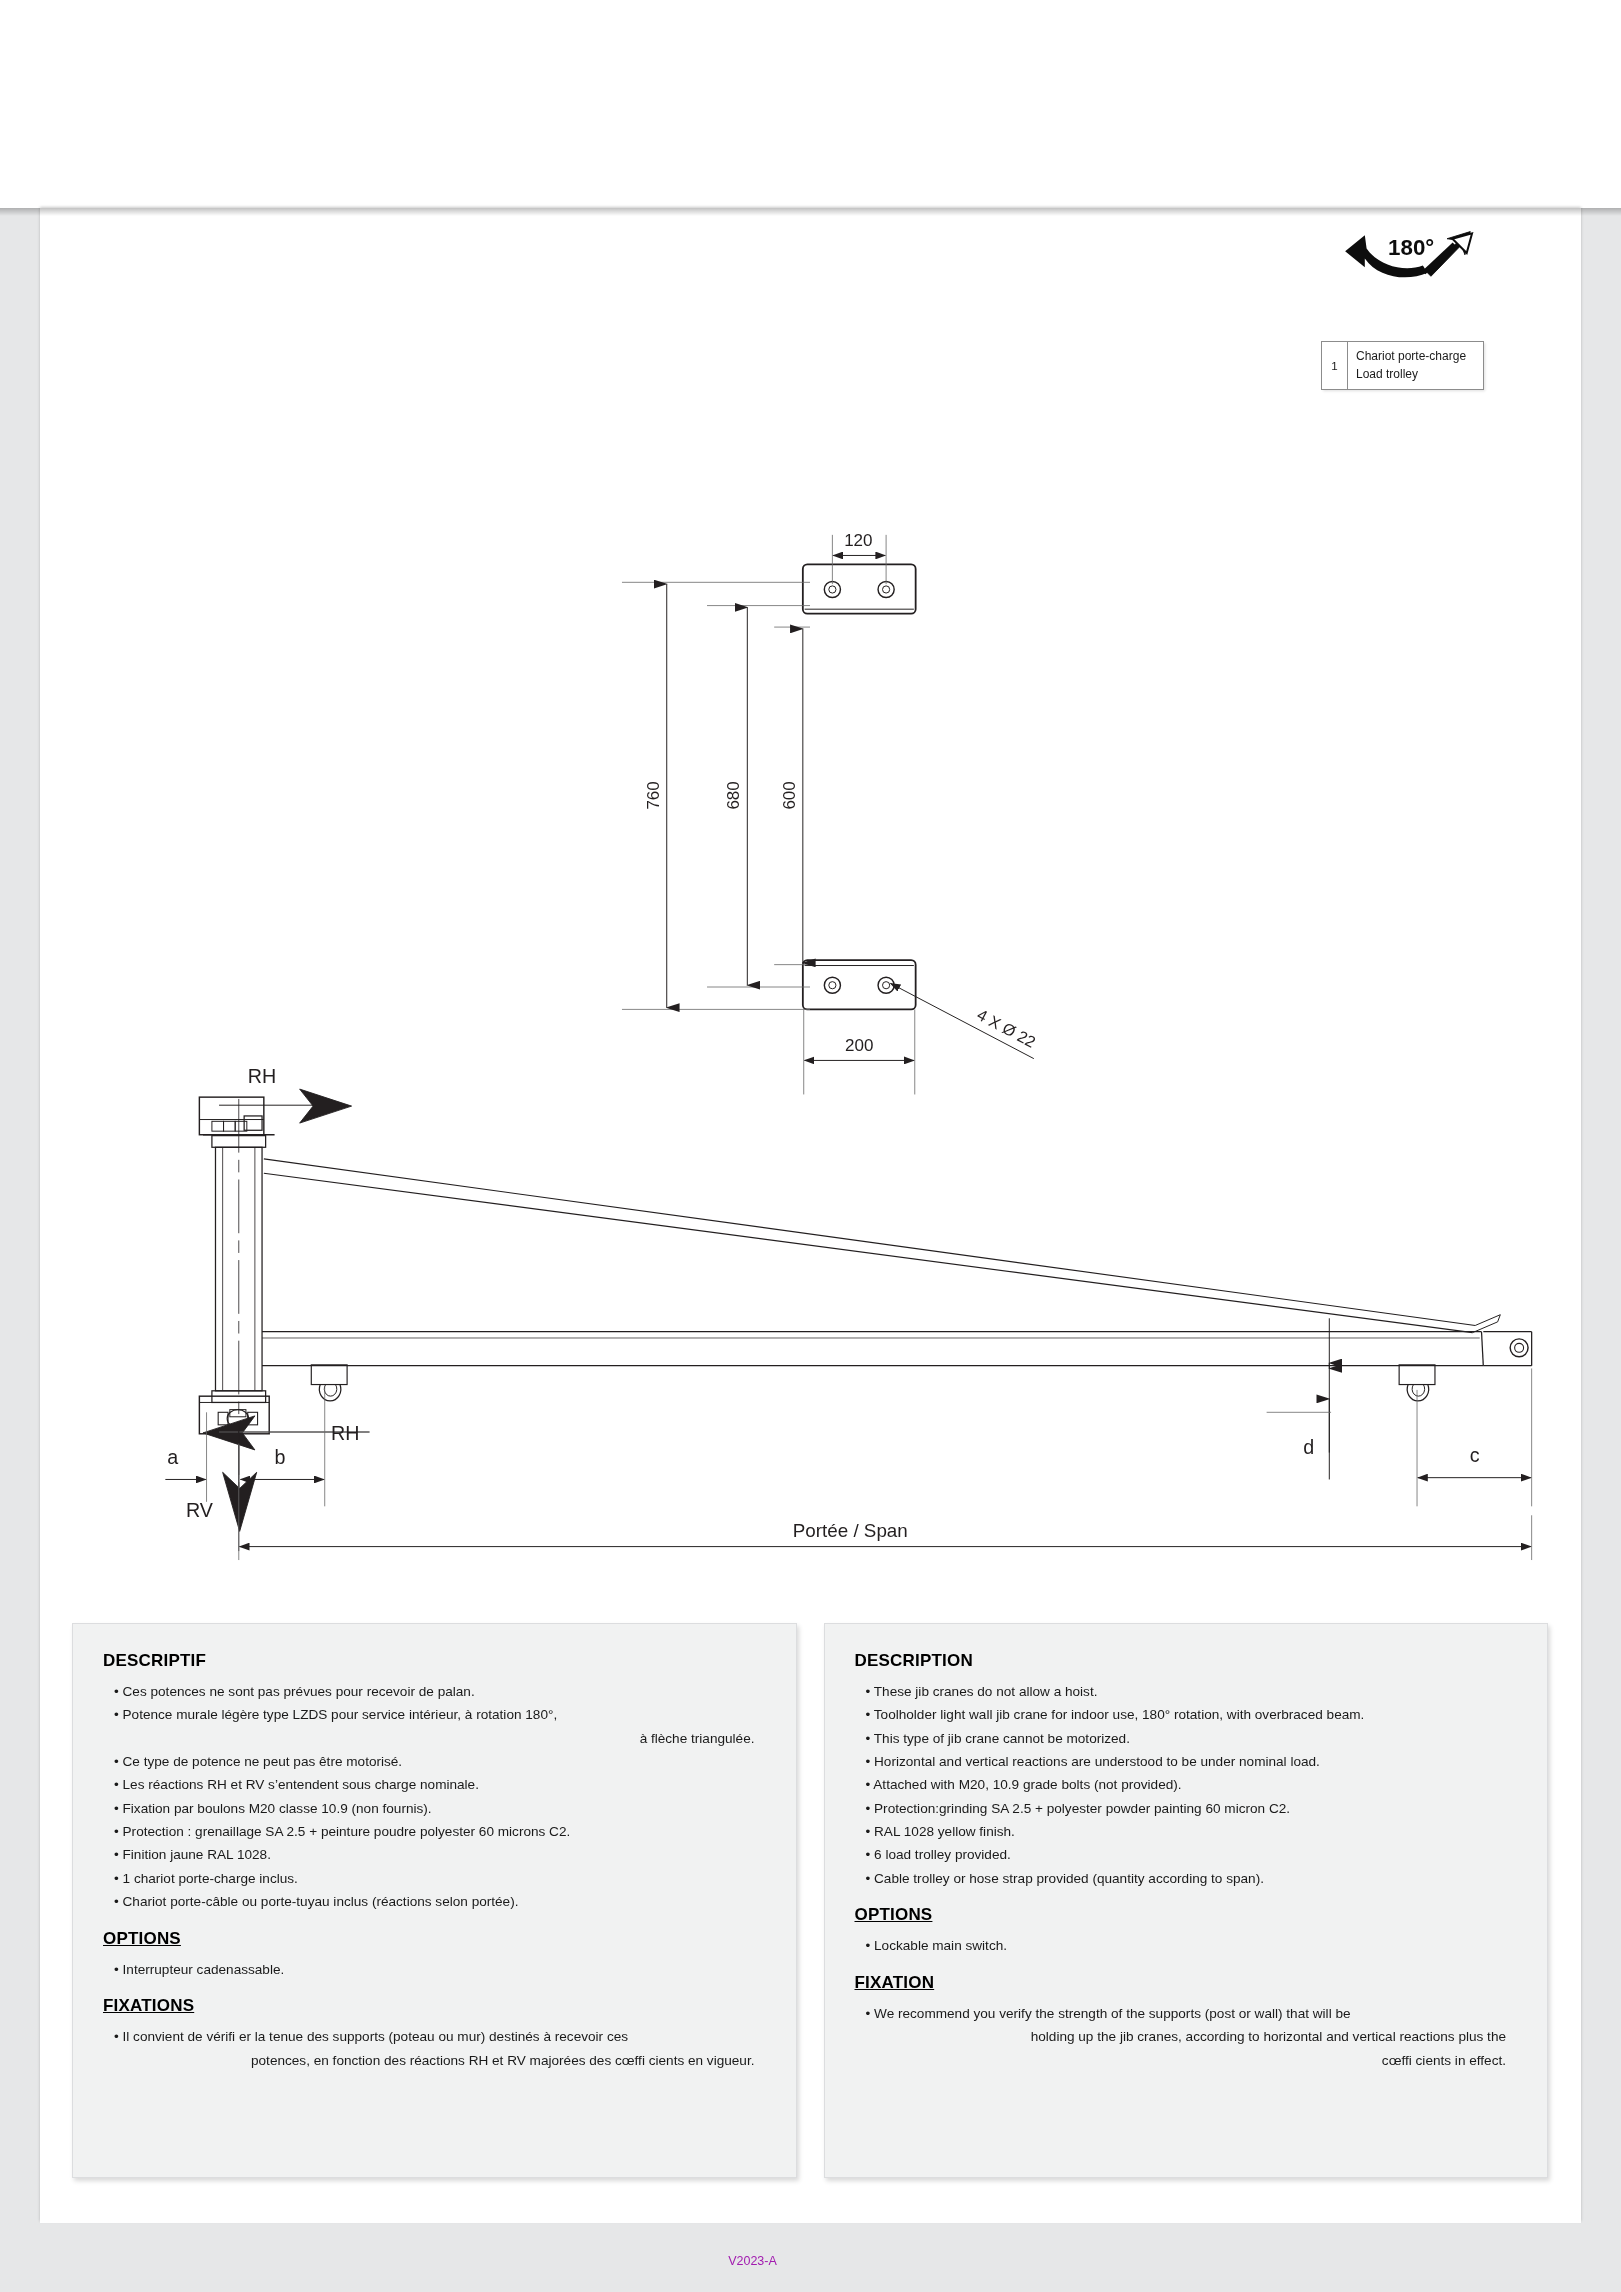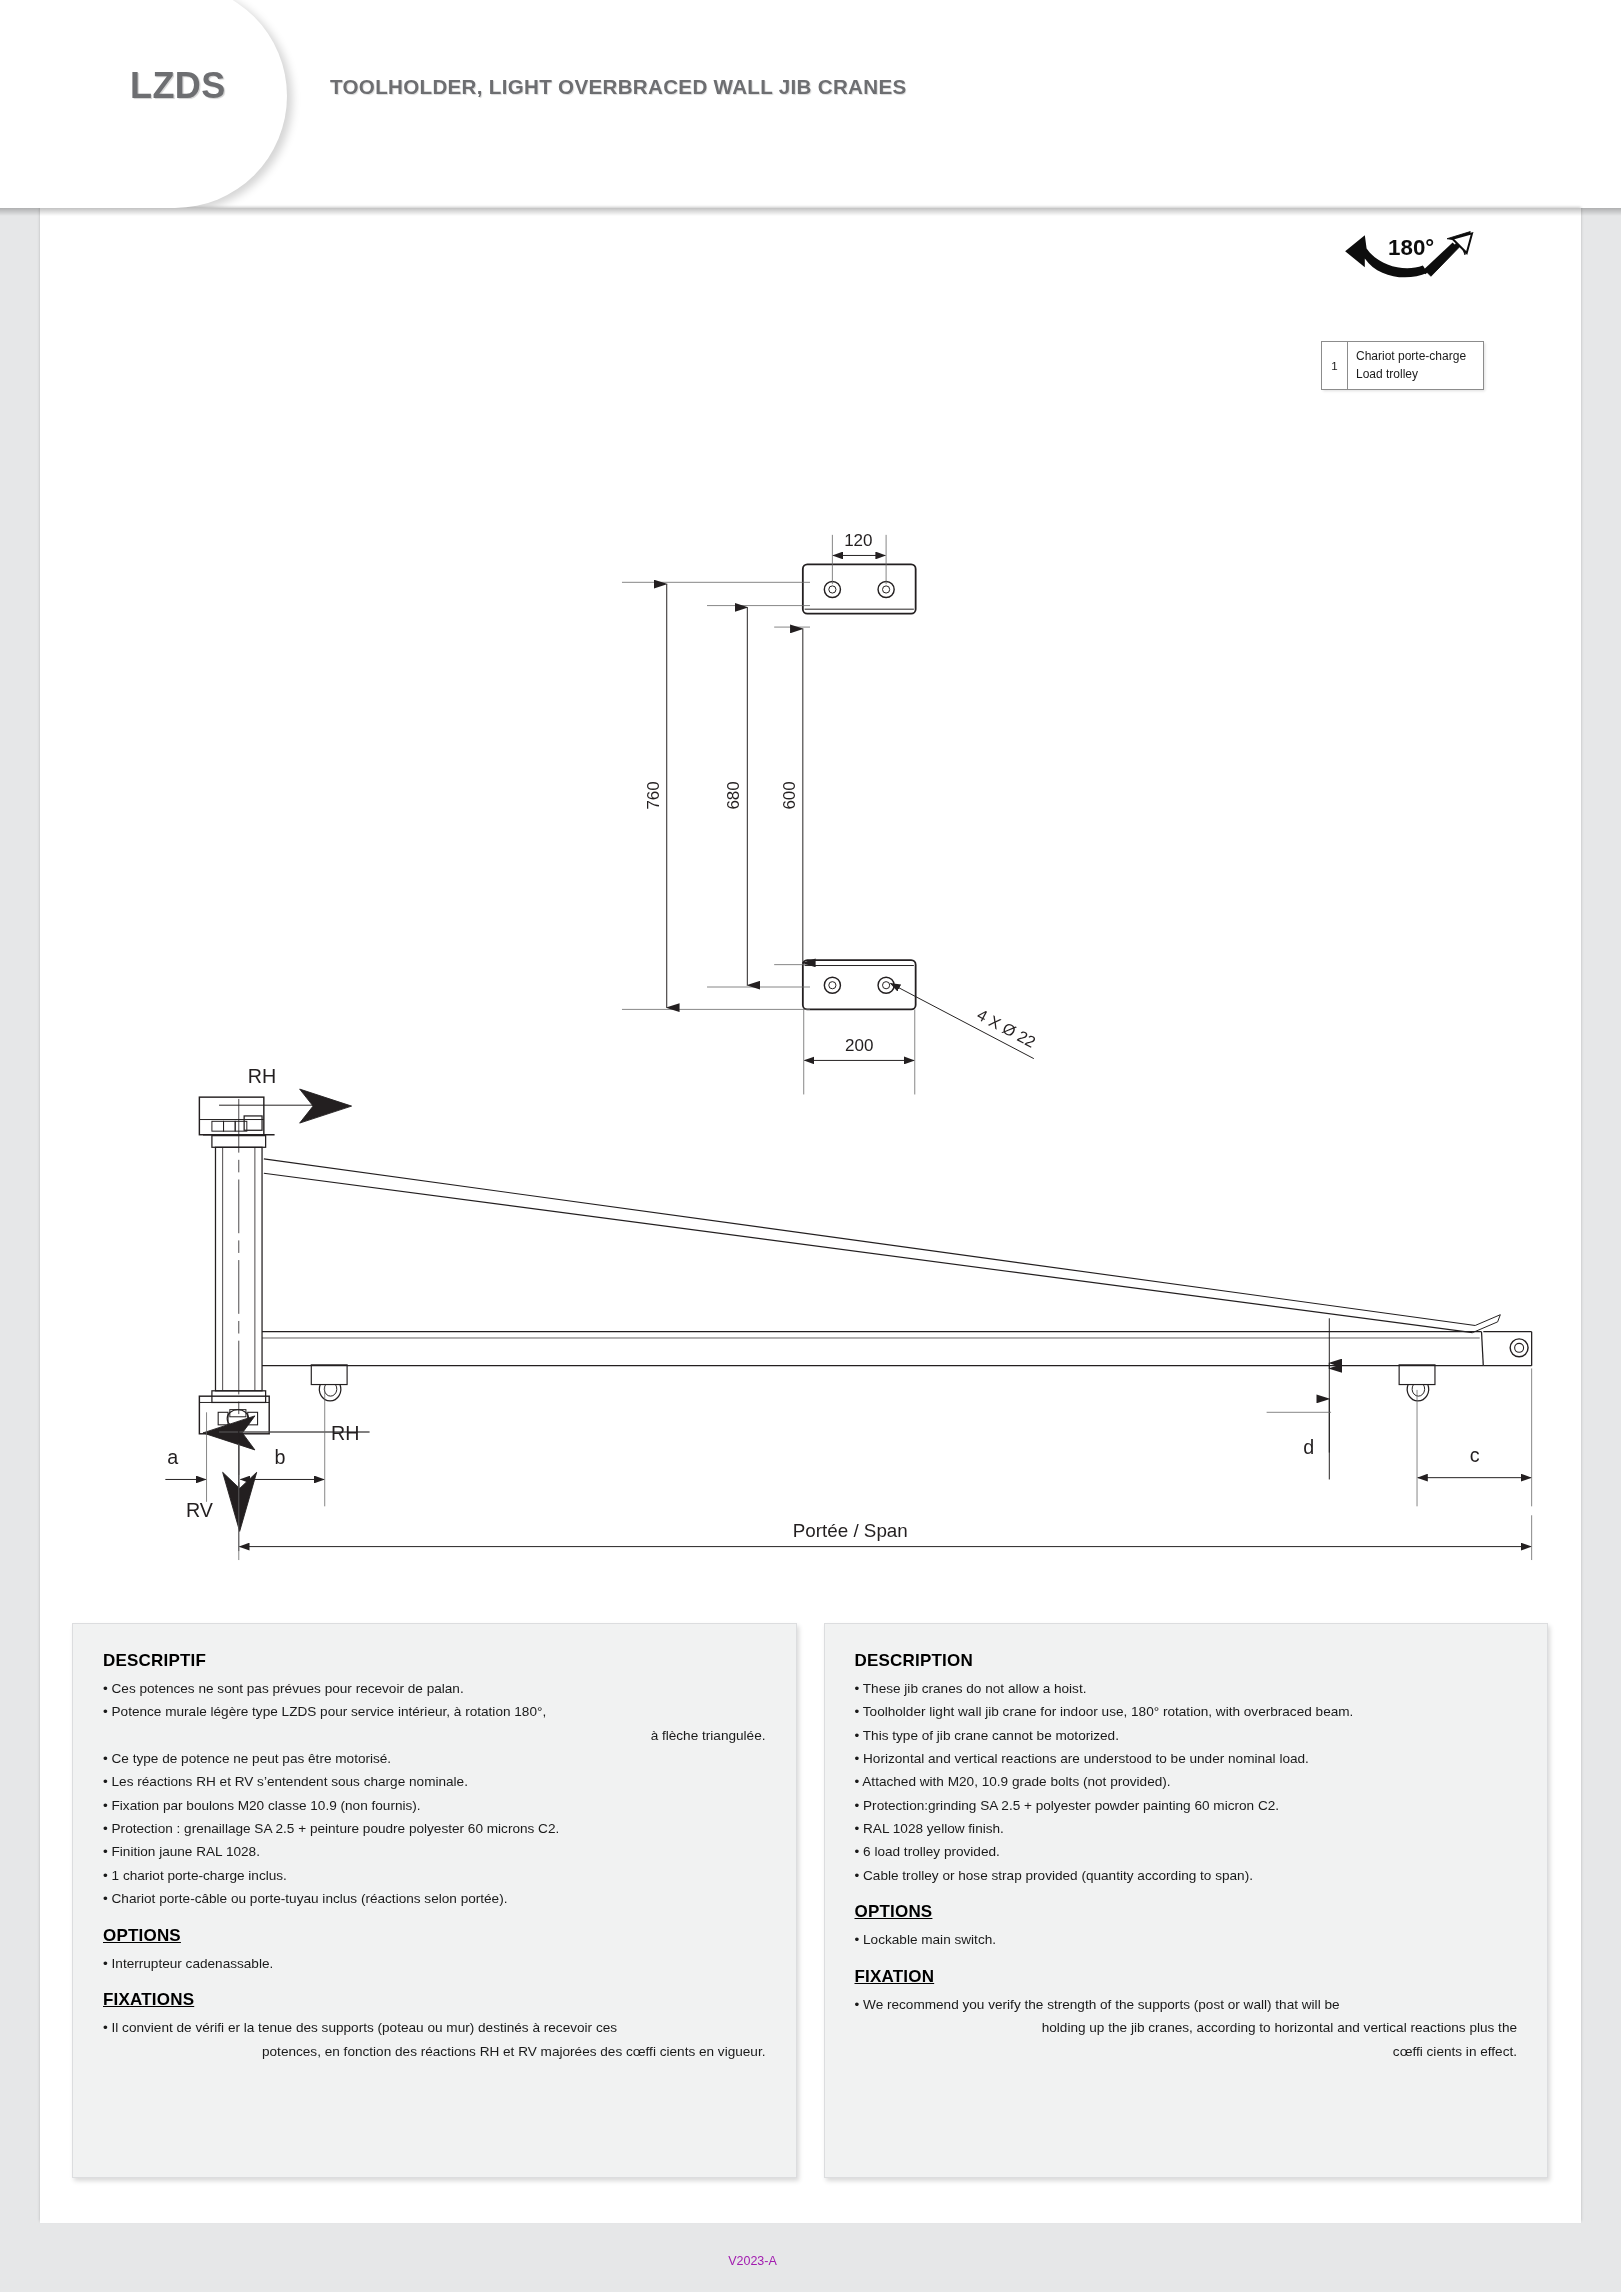--- a/index.html
+++ b/index.html
@@ -177,21 +177,21 @@
     box-sizing: border-box;
   }
   .desc-h {
     font-size: 17px;
     font-weight: bold;
     color: #000000;
     letter-spacing: 0.2px;
     margin: 0 0 8px 0;
   }
   .desc-h.spaced { margin-top: 16px; text-decoration: underline; }
-  .desc-list { margin: 0; padding: 0; list-style: none; }
+  .desc-list { margin: 11px; padding: 0; list-style: none; }
   .desc-list li {
     font-size: 13.6px;
     line-height: 1.52;
     color: #1a1a1a;
     padding-left: 11.6px;
     text-indent: -11.6px;
     margin-bottom: 2.7px;
   }
   .desc-list li.cont {
     padding-left: 23px;
@@ -211,28 +211,20 @@
     padding-right: 116px;
   }
 
   .lbl { font-family: "Liberation Sans", sans-serif; fill: #231f20; }
 </style>
 </head>
 <body>
 
 <div class="page">
 
-  <div class="header">
-    <div class="header-bg"></div>
-    <div class="header-corner-tab"></div>
-    <div class="header-blob"></div>
-
-    <div class="header-code">LZDS</div>
-    <div class="header-title">TOOLHOLDER, LIGHT OVERBRACED WALL JIB CRANES</div>
-  </div>
   <div class="header-shadow-line"></div>
 
   <div class="margin-band left"></div>
   <div class="margin-band right"></div>
   <div class="bottom-band"></div>
 
   <div class="sheet">
 
     <div class="drawing">
       <svg width="1540" height="1370" viewBox="0 0 1720 1530" xmlns="http://www.w3.org/2000/svg">

